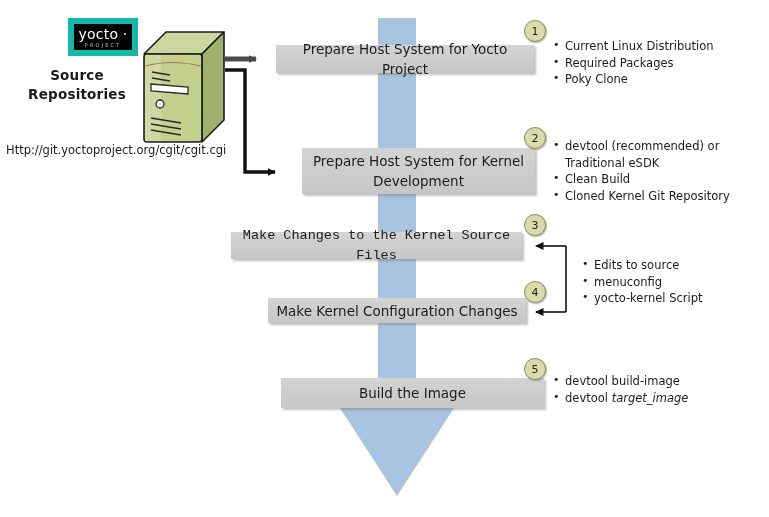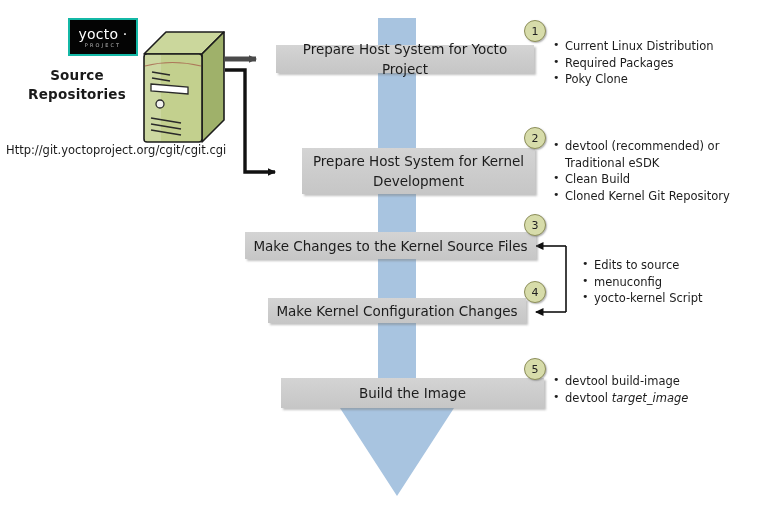--- a/index.html
+++ b/index.html
@@ -16,21 +16,21 @@
   #canvas { position: absolute; inset: 0; }
 
   
   .flow-arrow { position: absolute; left: 340px; top: 18px; width: 120px; height: 480px; }
 
   
   .logo-box {
     position: absolute; left: 68px; top: 18px;
     width: 70px; height: 38px;
     background: #040404;
-    border: 2px solid #14b8a6;
+    border: 6px solid #14b8a6;
     box-sizing: border-box;
     display: flex; flex-direction: column;
     align-items: center; justify-content: center;
     line-height: 1;
   }
   .logo-main {
     color: #ffffff; font-size: 14px; letter-spacing: 0.2px;
     font-family: "DejaVu Sans", "Liberation Sans", sans-serif;
   }
   .logo-sub {
@@ -61,21 +61,21 @@
     text-align: center;
     font-size: 13.5px;
     line-height: 20px;
     color: #1c1c1c;
     box-sizing: border-box;
     padding: 0 8px;
     margin-left: 12px;
   }
   #box1 { left: 264px; top: 45px;  width: 258px; height: 28px; }
   #box2 { left: 290px; top: 148px; width: 233px; height: 46px; }
-  #box3 { left: 233px; top: 232px; width: 291px; height: 27px; }
+  #box3 { left: 219px; top: 232px; width: 291px; height: 27px; font-family: Liberation Mono, monospace; }
   #box4 { left: 256px; top: 298px; width: 258px; height: 25px; }
   #box5 { left: 269px; top: 378px; width: 263px; height: 30px; }
 
   
   .step-num {
     position: absolute;
     width: 22px; height: 22px; border-radius: 50%;
     background: #d7dcaa;
     border: 1.5px solid #8d8f5a;
     box-shadow: 1px 1px 1.5px rgba(110,110,110,0.5);

